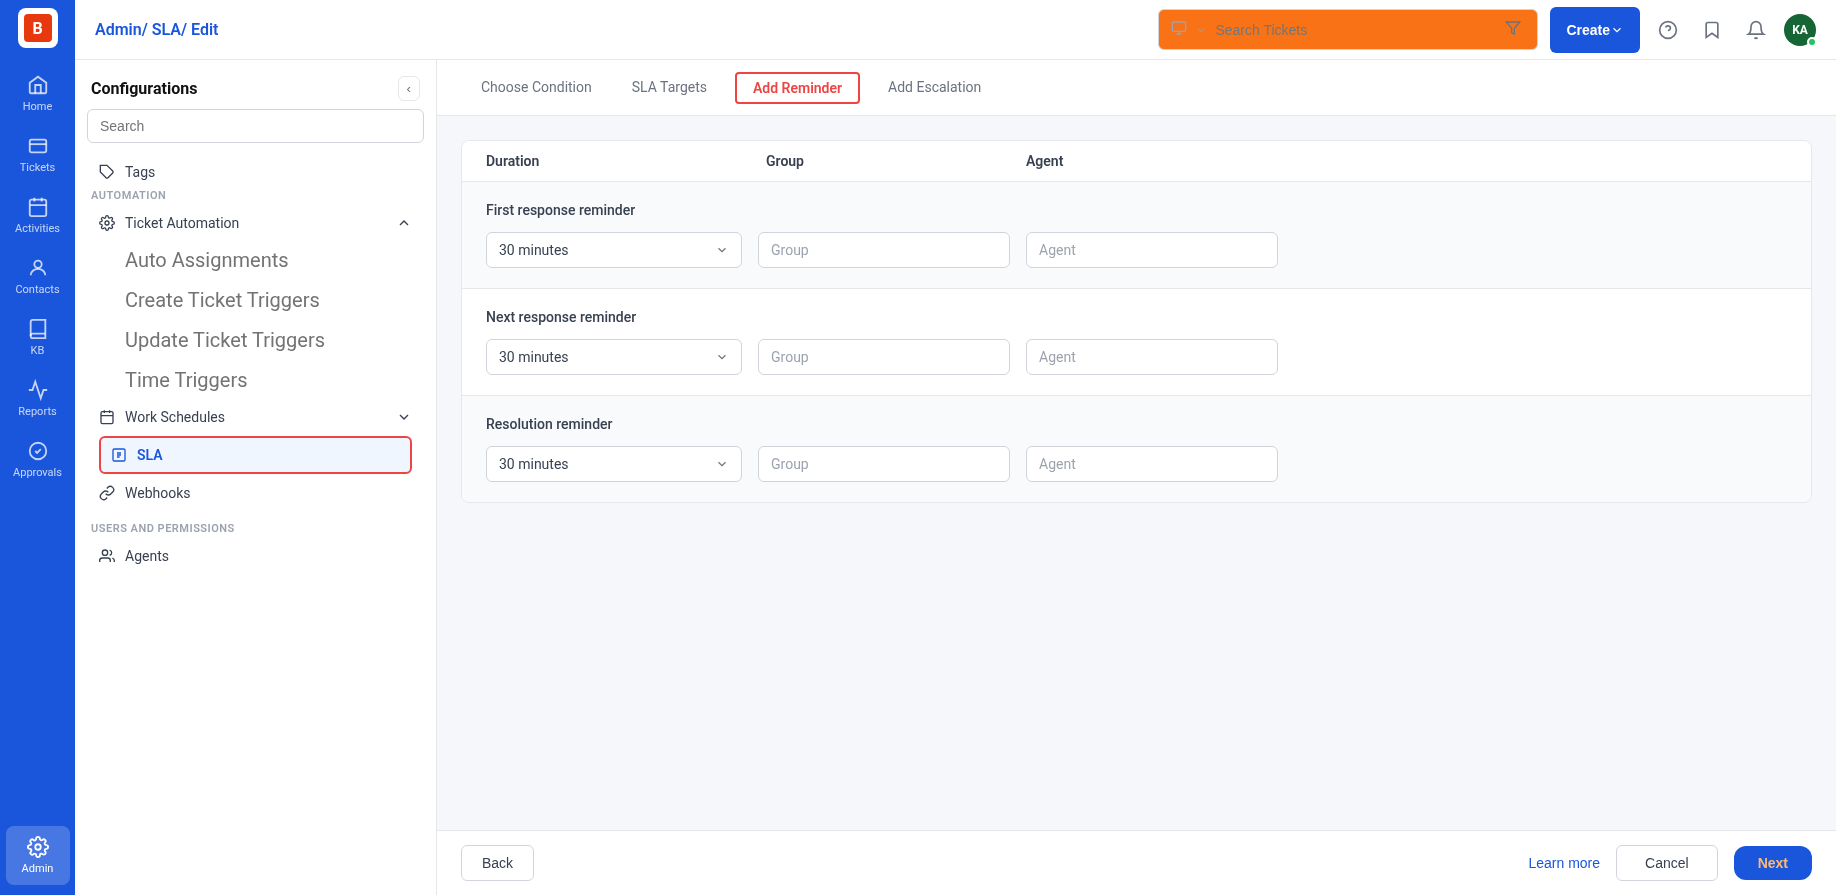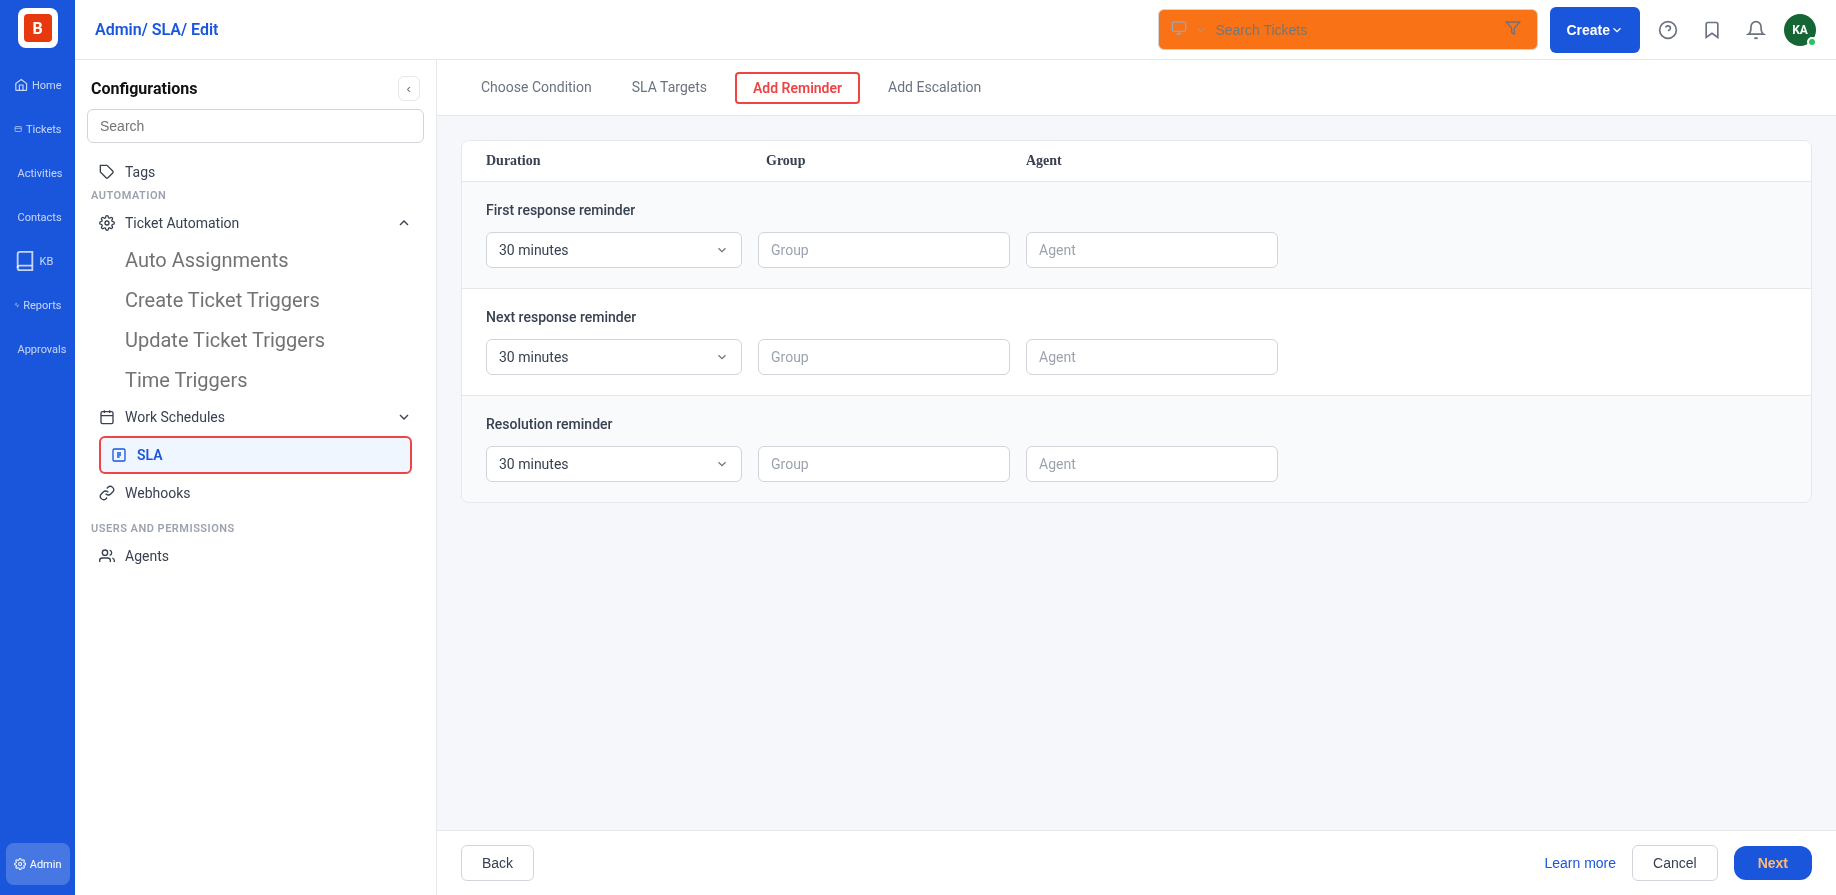--- a/index.html
+++ b/index.html
@@ -28,21 +28,21 @@
       width: 28px; height: 28px;
       background: #e8380d;
       border-radius: 4px;
       display: flex; align-items: center; justify-content: center;
       color: white;
       font-weight: bold;
       font-size: 16px;
     }
     .nav-item {
       display: flex;
-      flex-direction: row;
+      flex-direction: column;
       align-items: center;
       gap: 4px;
       padding: 10px 8px;
       cursor: pointer;
       color: rgba(255,255,255,0.75);
       border-radius: 8px;
       width: 64px;
       margin-bottom: 2px;
     }
     .nav-item.active { background: rgba(255,255,255,0.2); color: #fff; }
@@ -263,21 +263,20 @@
       overflow: hidden;
     }
 
     .reminder-table-header {
       display: grid;
       grid-template-columns: 280px 260px 260px;
       gap: 0;
       padding: 12px 24px;
       border-bottom: 1px solid #e5e7eb;
       background: #fff;
-      font-family: Liberation Serif, serif;
     }
     .reminder-table-header span {
       font-size: 14px;
       font-weight: 600;
       color: #374151;
     }
 
     .reminder-section {
       padding: 20px 24px;
       border-bottom: 1px solid #e5e7eb;
@@ -341,21 +340,21 @@
     .learn-more-btn {
       background: none; border: none;
       color: #1a56db;
       font-size: 14px;
       cursor: pointer;
     }
     .cancel-btn {
       border: 1px solid #d1d5db;
       background: #fff;
       border-radius: 6px;
-      padding: 9px 20px;
+      padding: 9px 28px;
       font-size: 14px;
       cursor: pointer;
       color: #374151;
     }
     .next-btn {
       background: #1a56db;
       color: #fdba74;
       border: none;
       border-radius: 12px;
       padding: 9px 24px;

